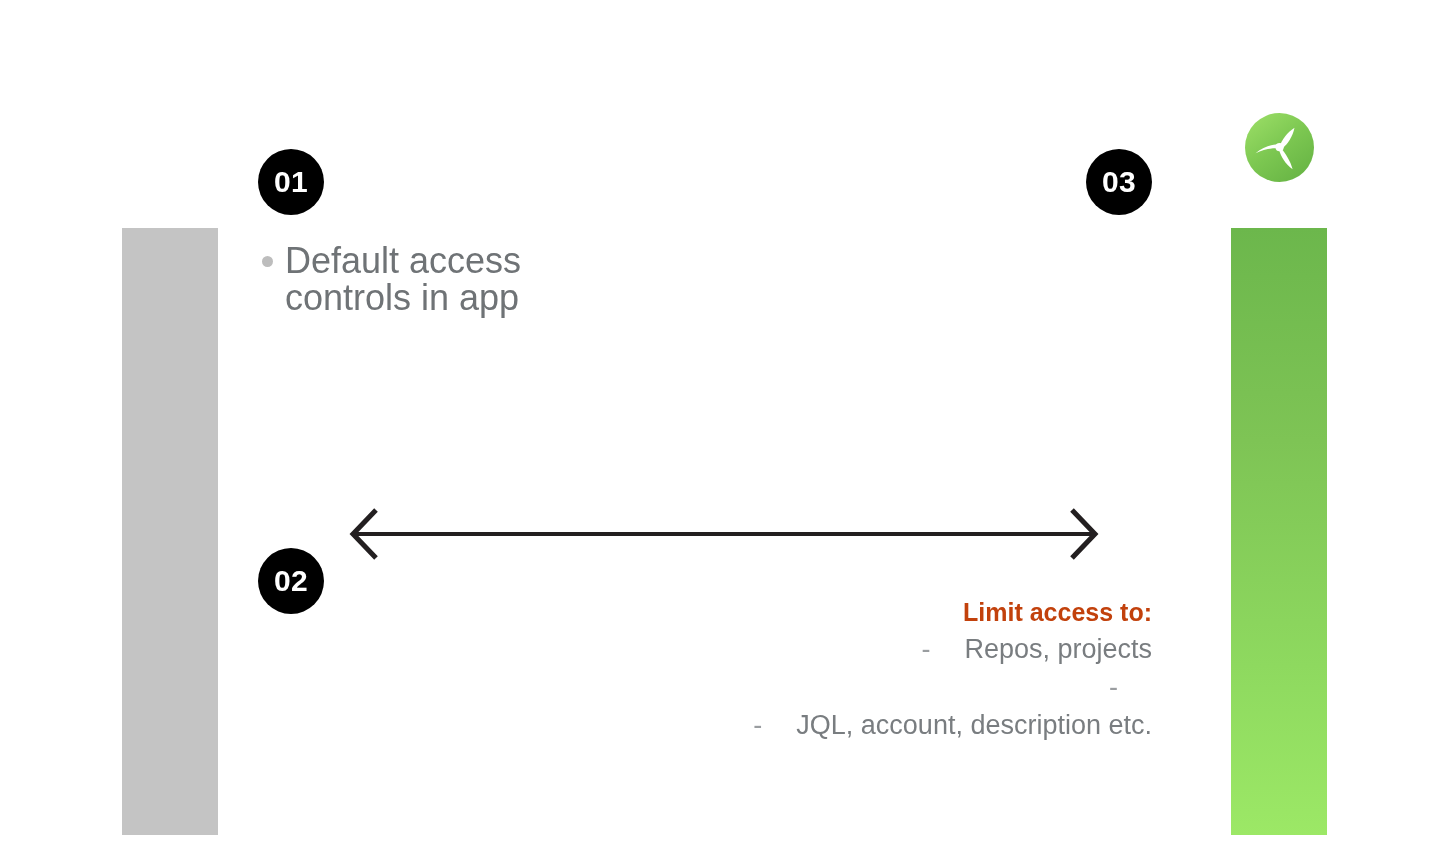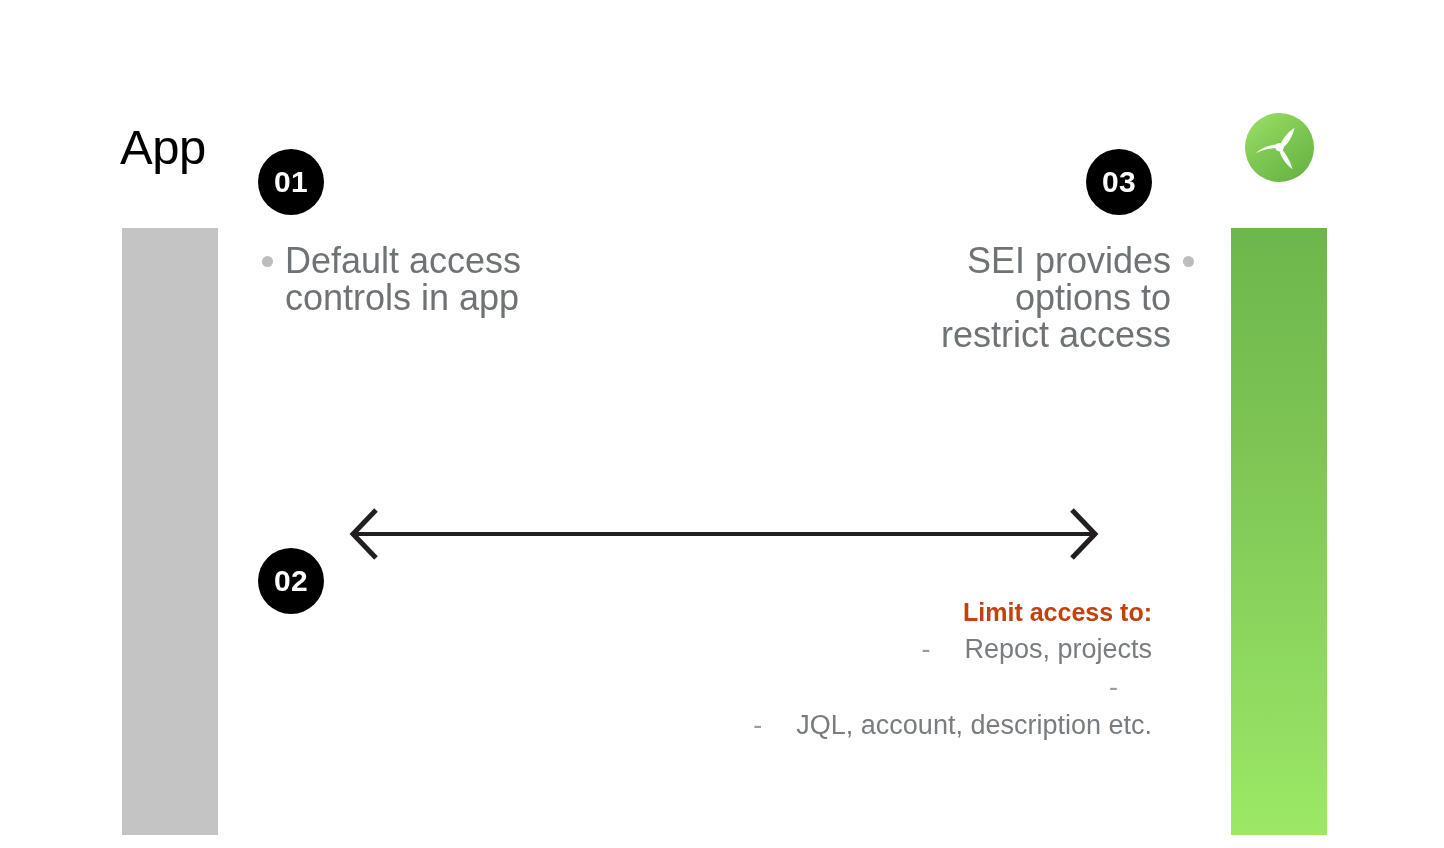--- a/index.html
+++ b/index.html
@@ -155,42 +155,35 @@
     width: 69px;
     height: 69px;
   }
   .logo svg { display: block; }
 </style>
 </head>
 <body>
 
 <div id="canvas">
 
-  <div class="app-title">App</div>
 
   <div class="bar-gray"></div>
 
   <div class="bar-green"></div>
 
   <div class="badge badge-01">01</div>
 
   <div class="block block-01">
     <span class="dot"></span>
     <span class="block-text">Default access
 controls in app</span>
   </div>
 
   <div class="badge badge-03">03</div>
 
-  <div class="block block-03">
-    <span class="block-text">SEI provides
-options to
-restrict access</span>
-    <span class="dot"></span>
-  </div>
 
   <div class="badge badge-02">02</div>
 
 
   <div class="arrow-wrap">
     <svg width="752" height="56" viewBox="0 0 752 56" xmlns="http://www.w3.org/2000/svg">
       <line x1="6" y1="28" x2="746" y2="28" stroke="#231f20" stroke-width="4"></line>
       <polyline points="28,4 5,28 28,52" fill="none" stroke="#231f20" stroke-width="5" stroke-linecap="butt" stroke-linejoin="miter"></polyline>
       <polyline points="724,4 747,28 724,52" fill="none" stroke="#231f20" stroke-width="5" stroke-linecap="butt" stroke-linejoin="miter"></polyline>
     </svg>

